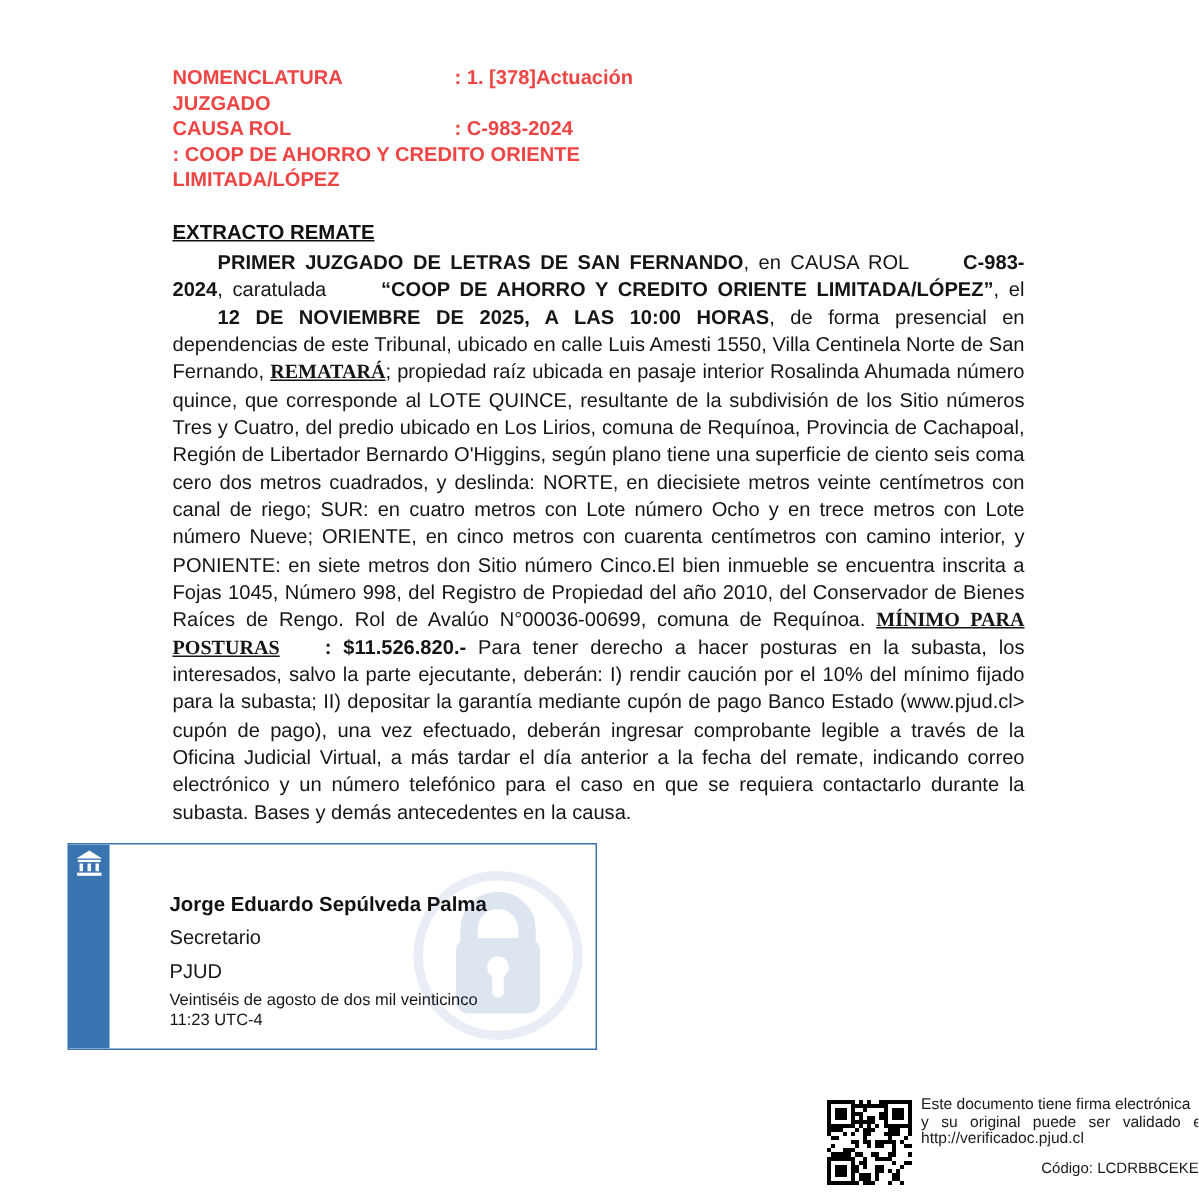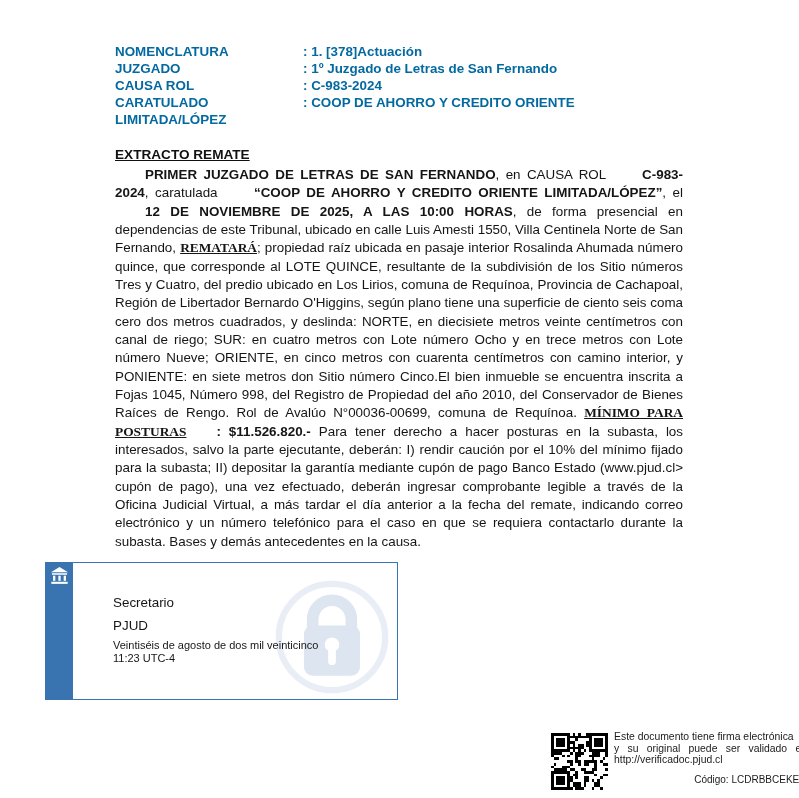--- a/index.html
+++ b/index.html
@@ -23,21 +23,21 @@
 
   
   .case-header{
     position:absolute;left:115px;top:43px;width:568px;
   }
   .header-row{
     display:flex;
     font-weight:bold;
     font-size:13.4px;
     line-height:17px;
-    color:#0369a1;
+    color:#ef4444;
     white-space:nowrap;
   }
   .header-label{width:188px;flex:none;}
   .header-value{flex:1;}
 
   
   .doc-title{
     position:absolute;left:115px;top:147px;width:568px;
     text-align:left;
     font-size:13.6px;font-weight:bold;color:#111;
@@ -107,28 +107,26 @@
 
 <div class="page">
 
   <div class="case-header">
     <div class="header-row">
       <div class="header-label">NOMENCLATURA</div>
       <div class="header-value">: 1. [378]Actuación</div>
     </div>
     <div class="header-row">
       <div class="header-label">JUZGADO</div>
-      <div class="header-value">: 1º Juzgado de Letras de San Fernando</div>
     </div>
     <div class="header-row">
       <div class="header-label">CAUSA ROL</div>
       <div class="header-value">: C-983-2024</div>
     </div>
     <div class="header-row">
-      <div class="header-label">CARATULADO</div>
       <div class="header-value">: COOP DE AHORRO Y CREDITO ORIENTE</div>
     </div>
     <div class="header-row">
       <div class="header-label">LIMITADA/LÓPEZ</div>
       <div class="header-value"></div>
     </div>
   </div>
 
   <div class="doc-title">
     <span>EXTRACTO REMATE</span>
@@ -148,20 +146,21 @@
       <svg class="building-icon" viewBox="0 0 20 20" aria-hidden="true">
         <polygon class="bld" points="10,1 19,6.6 1,6.6"></polygon>
         <rect class="bld" x="2" y="7.6" width="16" height="1.6"></rect>
         <rect class="bld" x="3.2" y="10.2" width="2.4" height="5.4"></rect>
         <rect class="bld" x="8.8" y="10.2" width="2.4" height="5.4"></rect>
         <rect class="bld" x="14.4" y="10.2" width="2.4" height="5.4"></rect>
         <rect class="bld" x="1.4" y="16.6" width="17.2" height="2.2"></rect>
       </svg>
     </div>
     <div class="sig-content">
+      <div class="sig-name">Jorge Eduardo Sepúlveda Palma</div>
       <div class="sig-role">Secretario</div>
       <div class="sig-org">PJUD</div>
       <div class="sig-date">Veintiséis de agosto de dos mil veinticinco</div>
       <div class="sig-time">11:23 UTC-4</div>
     </div>
   </div>
 
   <div class="verification-footer">
     <svg class="qr-code" id="qr-svg" viewBox="0 0 21 21" shape-rendering="crispEdges" aria-hidden="true">
         <rect x="0" y="0" width="1" height="1"></rect>

